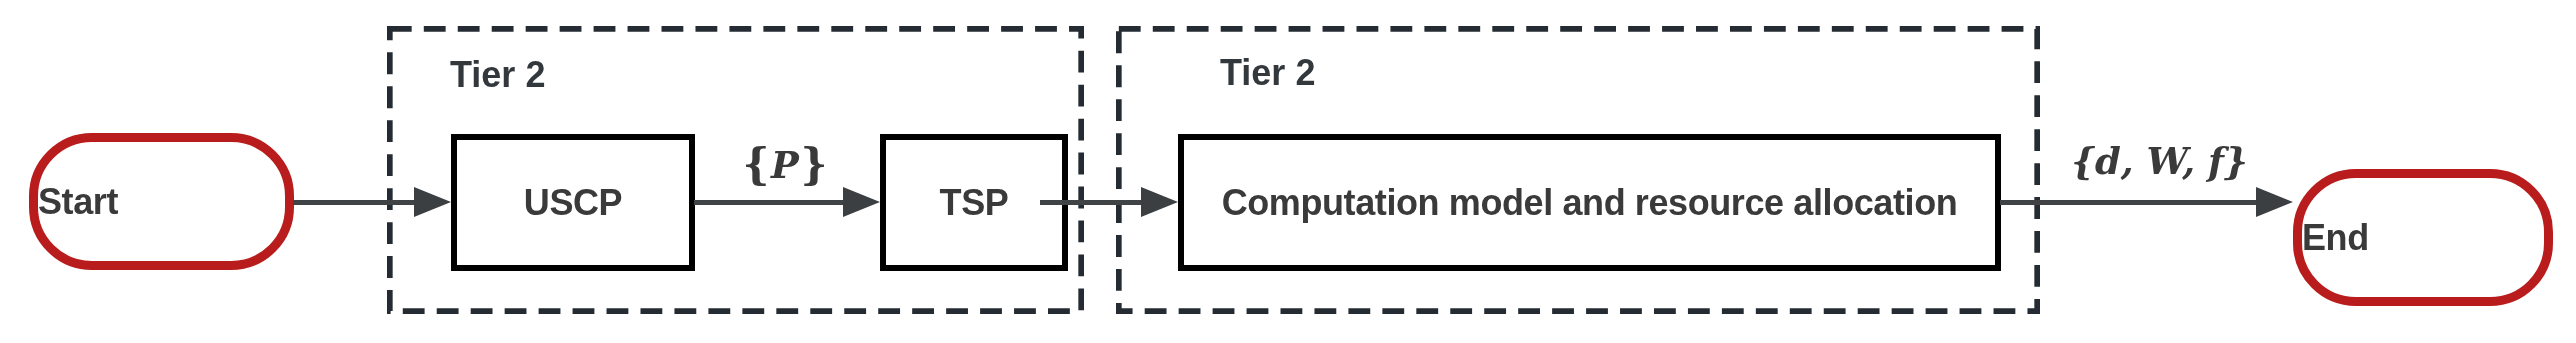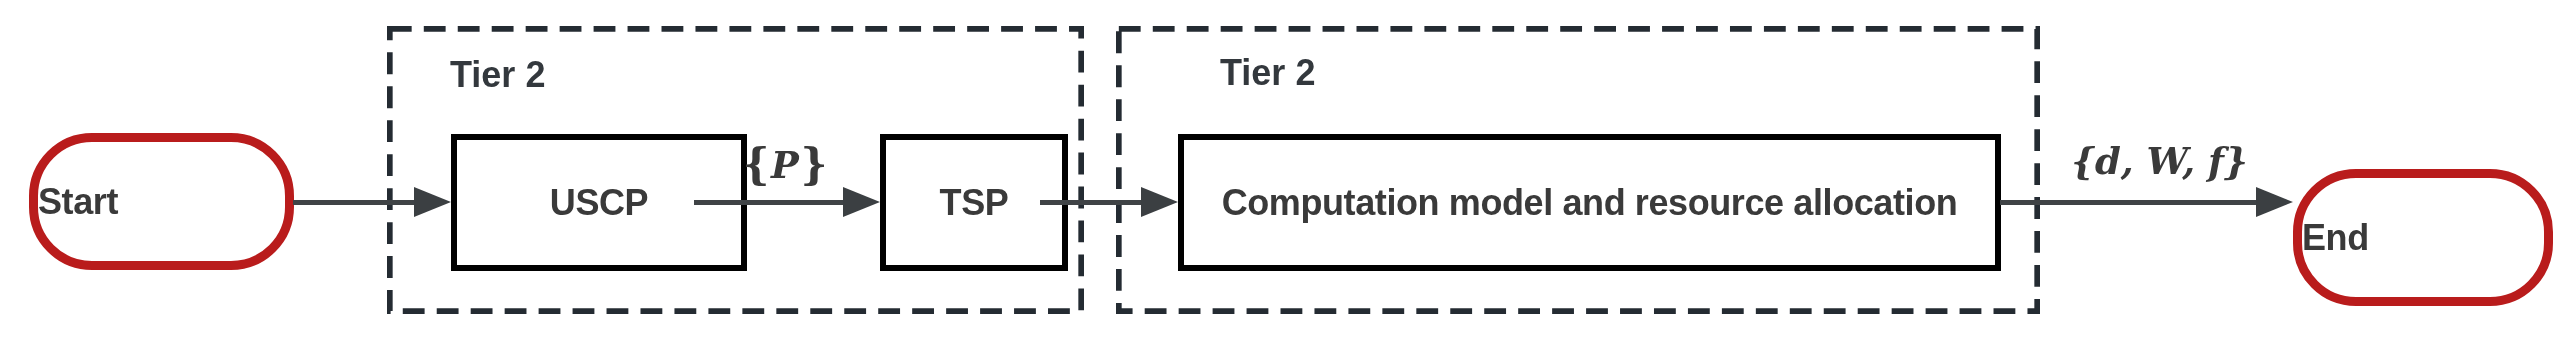--- a/index.html
+++ b/index.html
@@ -121,21 +121,21 @@
 
   <div class="stadium" style="left:29px; top:133px; width:265px; height:137px;">
     <span class="node-label">Start</span>
   </div>
 
   <div>
     <div class="arrow-line" style="left:293px; top:200px; width:123px;"></div>
     <div class="arrow-head" style="left:414px; top:187px;"></div>
   </div>
 
-  <div class="proc" style="left:451px; top:134px; width:296px; height:137px;">
+  <div class="proc" style="left:451px; top:134px; width:244px; height:137px;">
     <span class="node-label">USCP</span>
   </div>
 
   <div class="math-label" style="left:704px; top:139px; width:162px; height:52px;">
     <span class="brace">{</span>
     <span class="script-letter">P</span>
     <span class="brace">}</span>
   </div>
 
   <div>

